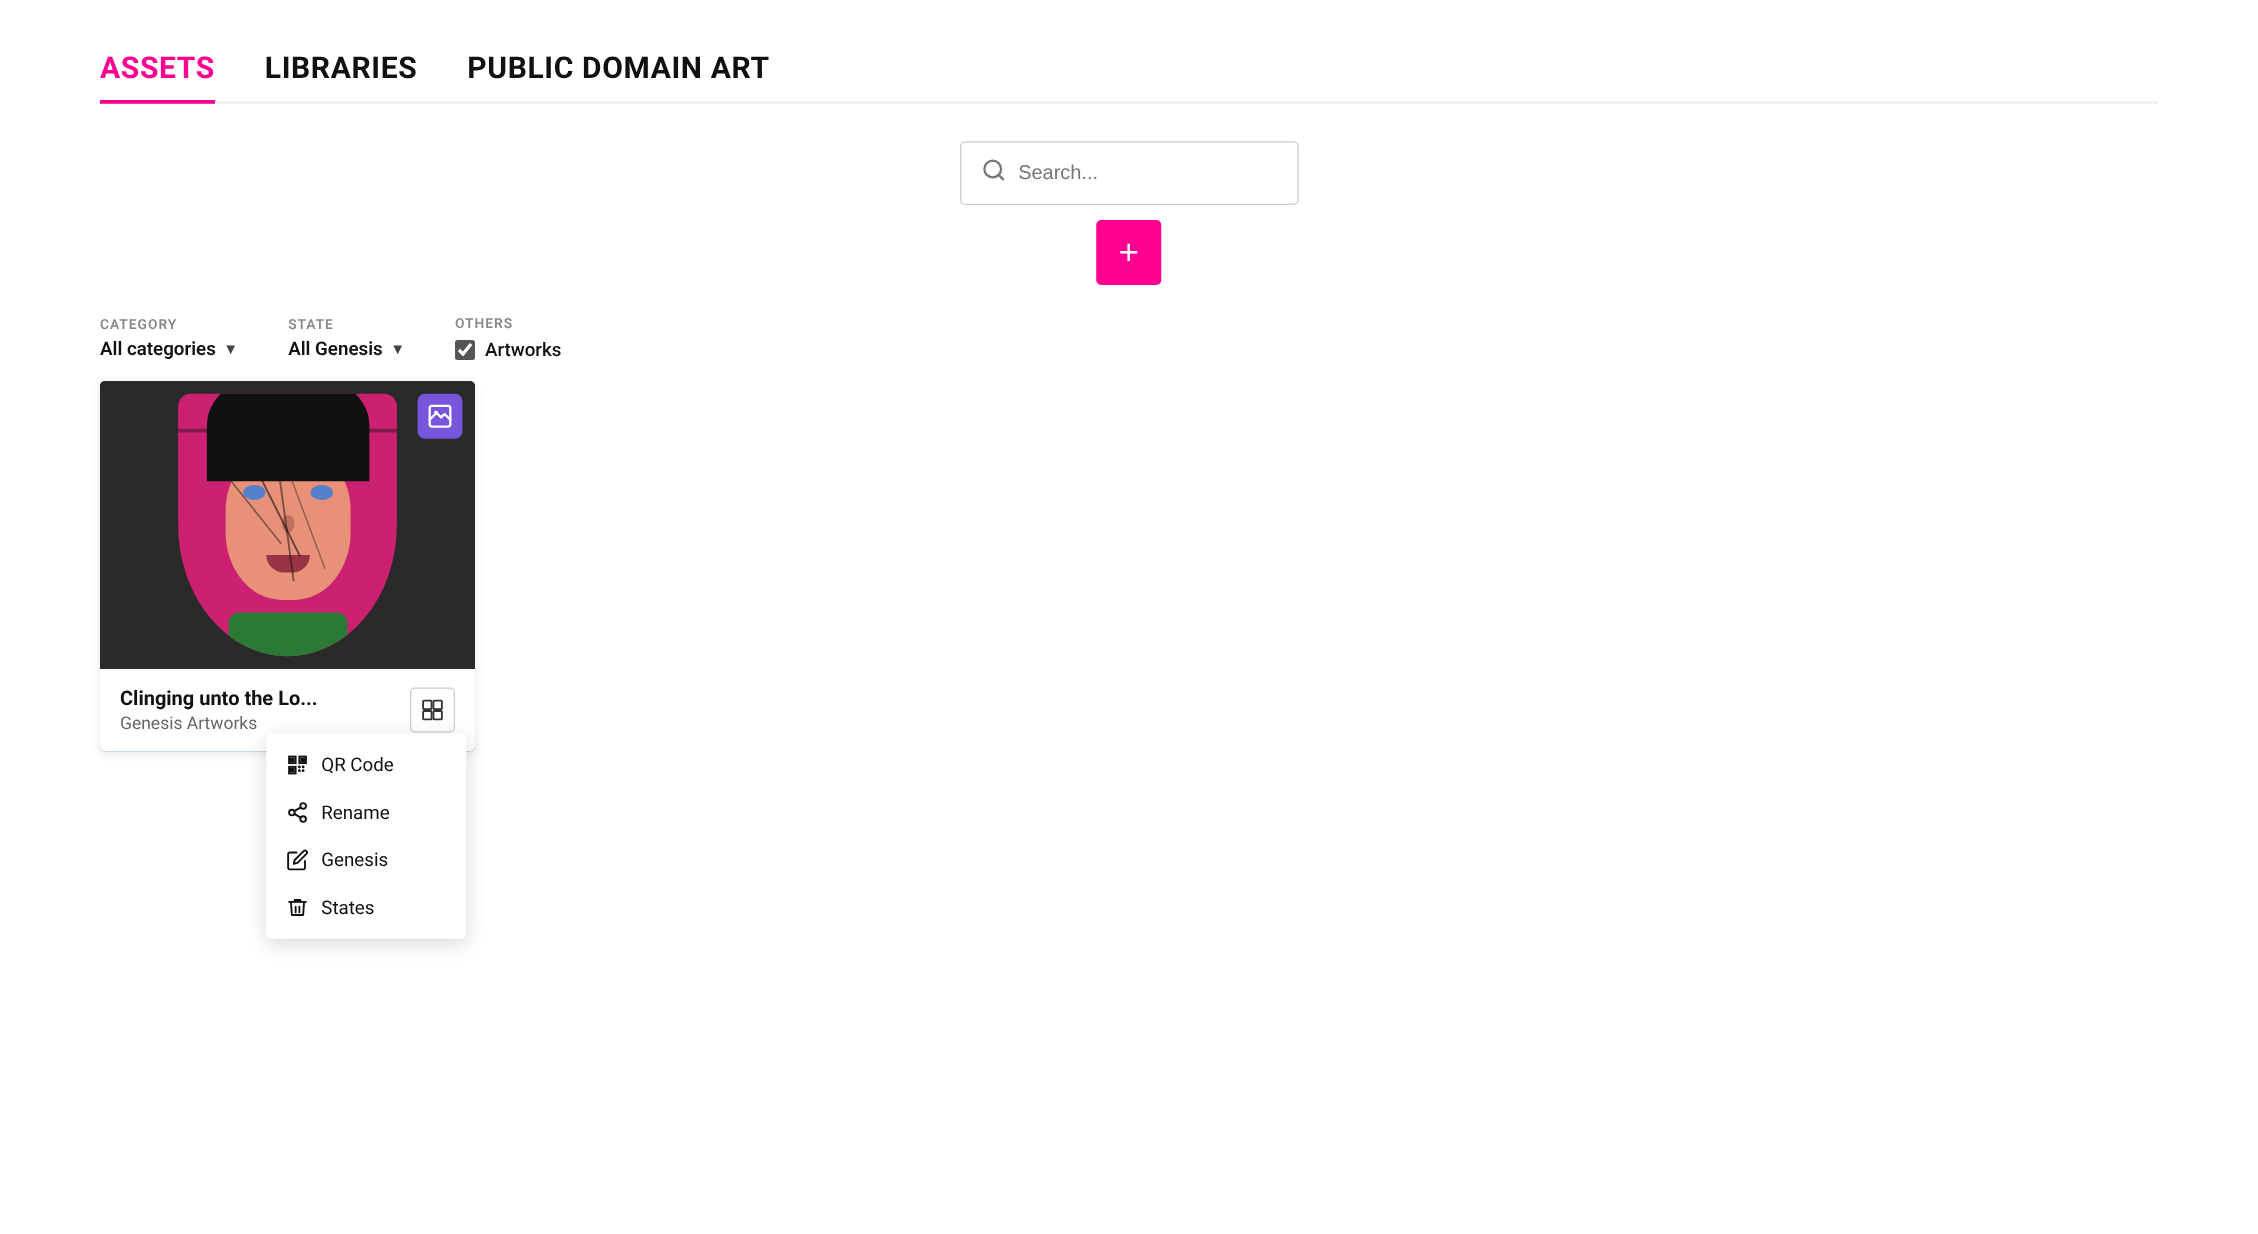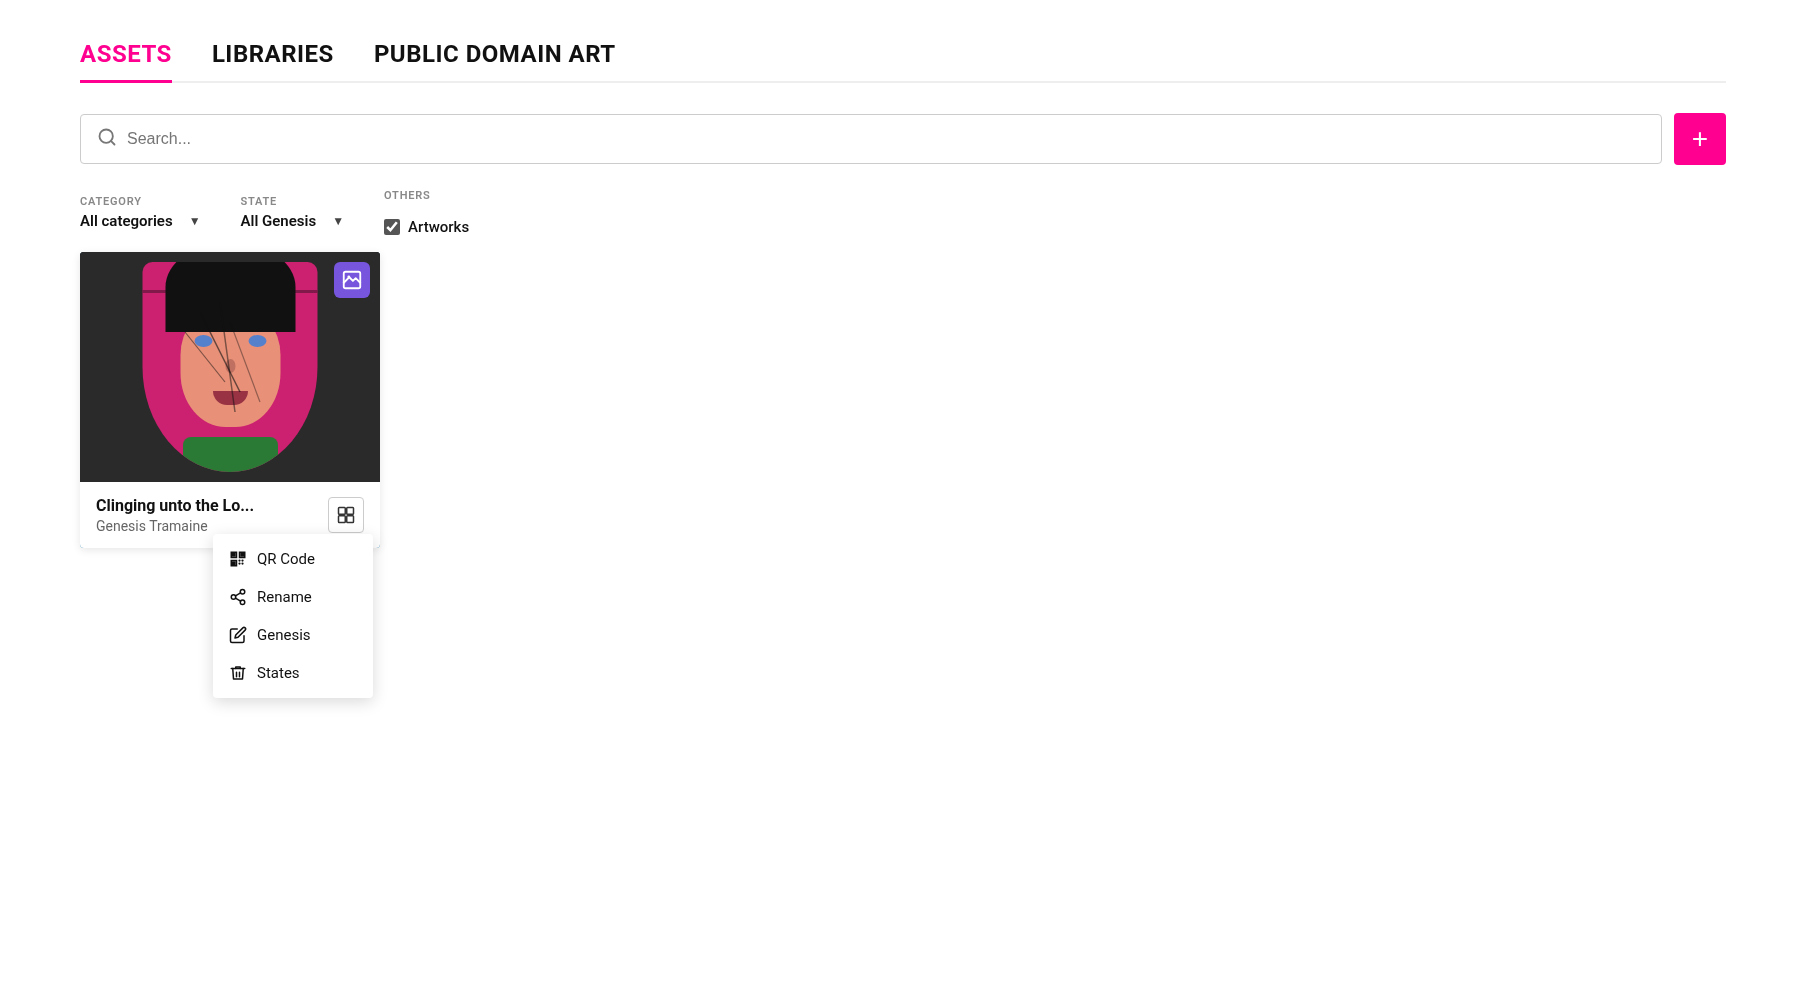--- a/index.html
+++ b/index.html
@@ -40,20 +40,21 @@
       color: #ff0090;
       border-bottom: 3px solid #ff0090;
     }
 
     
     .search-row {
       display: flex;
       align-items: center;
       gap: 12px;
       margin-bottom: 24px;
+      flex-direction: column;
     }
 
     .search-box {
       flex: 1;
       display: flex;
       align-items: center;
       border: 1.5px solid #ccc;
       border-radius: 4px;
       padding: 12px 16px;
       background: #fff;
@@ -108,36 +109,36 @@
       font-size: 11px;
       font-weight: 600;
       color: #888;
       text-transform: uppercase;
       letter-spacing: 0.8px;
     }
 
     .filter-select {
       display: flex;
       align-items: center;
-      gap: 16px;
+      gap: 6px;
       font-size: 15px;
       font-weight: 600;
       color: #111;
       cursor: pointer;
     }
 
     .filter-select .chevron {
       font-size: 12px;
       color: #444;
     }
 
     .filter-others {
       display: flex;
       flex-direction: column;
-      gap: 16px;
+      gap: 6px;
     }
 
     .filter-others .filter-label {
       font-size: 11px;
       font-weight: 600;
       color: #888;
       text-transform: uppercase;
       letter-spacing: 0.8px;
     }
 
@@ -379,21 +380,21 @@
             <rect x="3" y="3" width="18" height="18" rx="2" fill="none" stroke="white" stroke-width="2"></rect>
             <path d="M3 15l6-6 4 4 3-3 5 5" fill="none" stroke="white" stroke-width="2" stroke-linecap="round" stroke-linejoin="round"></path>
             <circle cx="8.5" cy="8.5" r="1.5" fill="white"></circle>
           </svg>
         </div>
       </div>
 
       <div class="card-info">
         <div class="card-text">
           <span class="card-title">Clinging unto the Lo...</span>
-          <span class="card-subtitle">Genesis Tramaine</span>
+          <span class="card-subtitle">Genesis Artworks</span>
         </div>
 
         <div class="card-menu-btn">
           <svg width="18" height="18" viewBox="0 0 24 24" fill="none">
             <rect x="2" y="2" width="9" height="9" rx="1" stroke="#333" stroke-width="2"></rect>
             <rect x="13" y="2" width="9" height="9" rx="1" stroke="#333" stroke-width="2"></rect>
             <rect x="2" y="13" width="9" height="9" rx="1" stroke="#333" stroke-width="2"></rect>
             <rect x="13" y="13" width="9" height="9" rx="1" stroke="#333" stroke-width="2"></rect>
           </svg>
 

